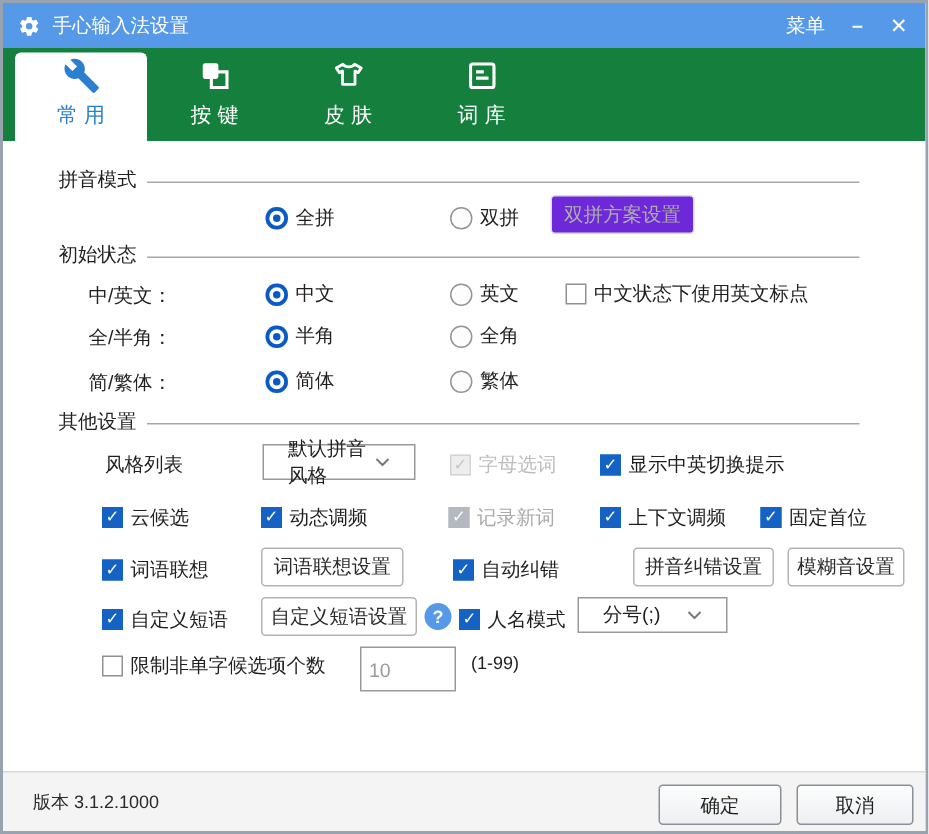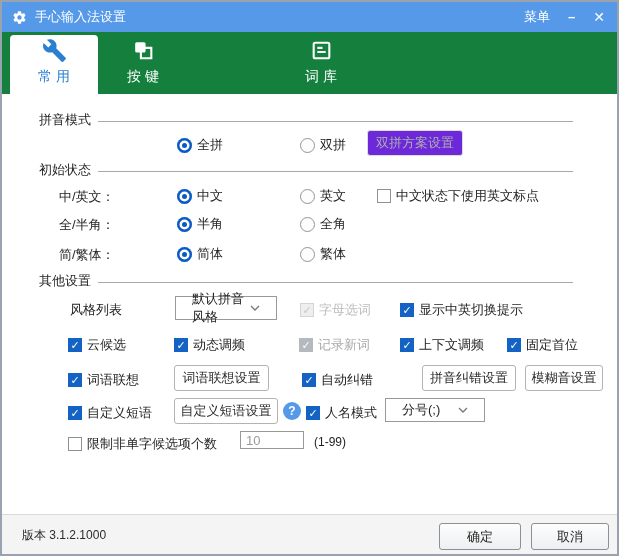--- a/index.html
+++ b/index.html
@@ -36,21 +36,21 @@
   .cb.checked{background:#1462c4;border-color:#1462c4;color:#fff}
   .cb.dis-checked{background:#b4b9bf;border-color:#b4b9bf;color:#fff}
   .cb.dis-faint{background:#eee;border-color:#d4d4d4;color:#c6c6c6}
   .cb.checked::after,.cb.dis-checked::after,.cb.dis-faint::after{content:"✓";font-weight:bold}
   .btn{position:absolute;display:flex;align-items:center;justify-content:center;font-size:13px;color:#2b2b2b;
     background:#fff;border:1px solid #b3b3b3;border-radius:3px;box-sizing:border-box;font-family:inherit;
     white-space:nowrap;cursor:default}
   .btn.disabled{color:#aeaeae;border-color:#dcdcdc;background:#6d28d9}
   .select{position:absolute;height:24px;border:1px solid #999;background:#fff;box-sizing:border-box;display:flex;
     align-items:center;justify-content:space-between;padding:0 16px;font-size:13px;color:#1f1f1f;cursor:default}
-  .txt{position:absolute;height:18px;border:1px solid #999;box-sizing:border-box;padding:0 5px;font-size:13px;
+  .txt{position:absolute;height:30px;border:1px solid #999;box-sizing:border-box;padding:0 5px;font-size:13px;
     color:#9a9a9a;font-family:inherit;background:#fff}
   .help{position:absolute;width:18px;height:18px;border-radius:50%;background:#5599e8;color:#fff;font-size:12px;
     font-weight:bold;display:flex;align-items:center;justify-content:center;cursor:default}
   .hint{position:absolute;font-size:12px;color:#1f1f1f}
   
   .footer{position:absolute;left:0;right:0;bottom:0;top:512px;background:#f4f4f4;border-top:1px solid #d9d9d9}
   .version{position:absolute;left:20px;top:50%;transform:translateY(-50%);font-size:12px;color:#2b2b2b}
   .fbtn{position:absolute;top:8px;height:27px;display:flex;align-items:center;justify-content:center;font-size:13px;
     color:#1f1f1f;background:linear-gradient(#fdfdfd,#edeff1);border:1px solid #8a9097;border-radius:3px;
     box-sizing:border-box;font-family:inherit;cursor:default}
@@ -84,20 +84,28 @@
     </div>
     <div class="tab" style="left:97px">
       <span class="tab-icon" style="display:flex">
         <svg width="25" height="25" viewBox="0 0 24 24">
             <rect x="4" y="4" width="10" height="10" rx="1.5" fill="currentColor"></rect>
             <path d="M9.5 9.5h10v10h-10z" fill="none" stroke="currentColor" stroke-width="2"></path>
           </svg>
       </span>
       <span class="tab-label">按 键</span>
     </div>
+    <div class="tab" style="left:186px">
+      <span class="tab-icon" style="display:flex">
+        <svg width="25" height="25" viewBox="0 0 24 24">
+            <path d="M8.3 4.6 4 7l2 3 2-1v8.5h8V9l2 1 2-3-4.3-2.4c-.7 1-2.1 1.7-3.7 1.7s-3-.7-3.7-1.7z" fill="none" stroke="currentColor" stroke-width="1.8" stroke-linejoin="round"></path>
+          </svg>
+      </span>
+      <span class="tab-label">皮 肤</span>
+    </div>
     <div class="tab" style="left:275px">
       <span class="tab-icon" style="display:flex">
         <svg width="25" height="25" viewBox="0 0 24 24">
             <rect x="4.5" y="4.5" width="15" height="15" rx="1.5" fill="none" stroke="currentColor" stroke-width="2"></rect>
             <path d="M8 9.5h5M8 13.5h8" stroke="currentColor" stroke-width="2" fill="none"></path>
           </svg>
       </span>
       <span class="tab-label">词 库</span>
     </div>
   </div>

